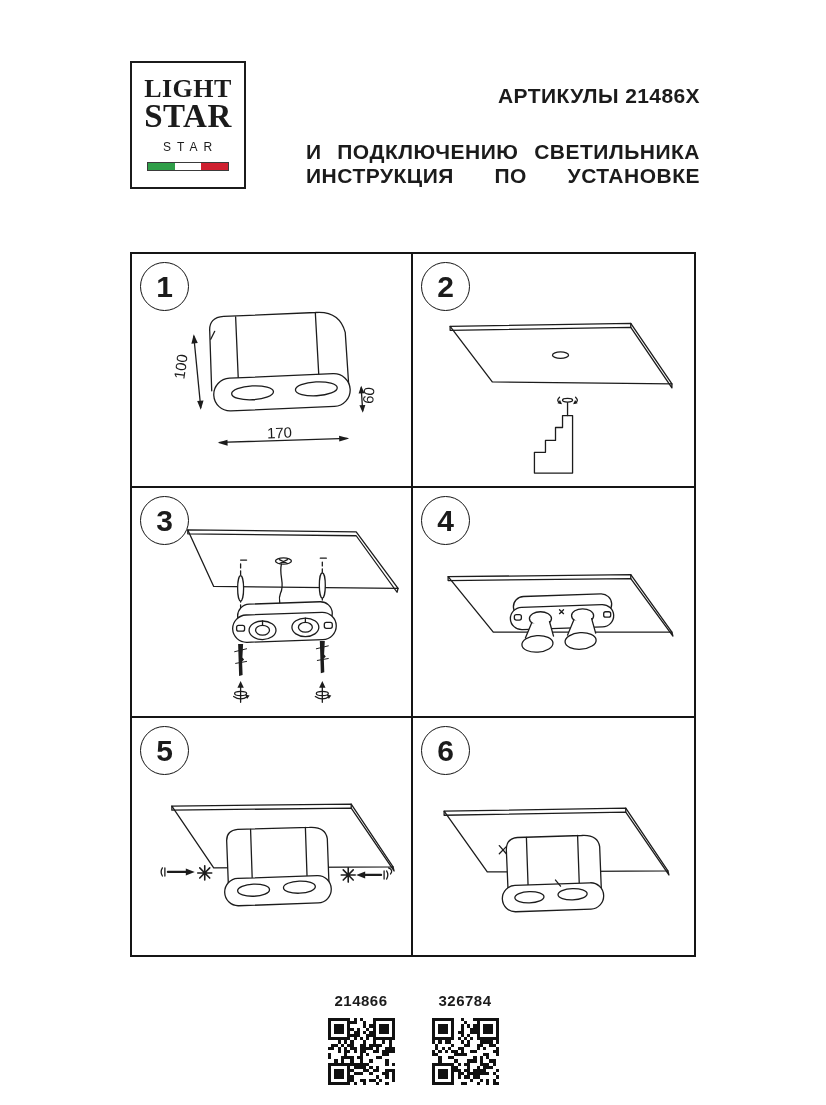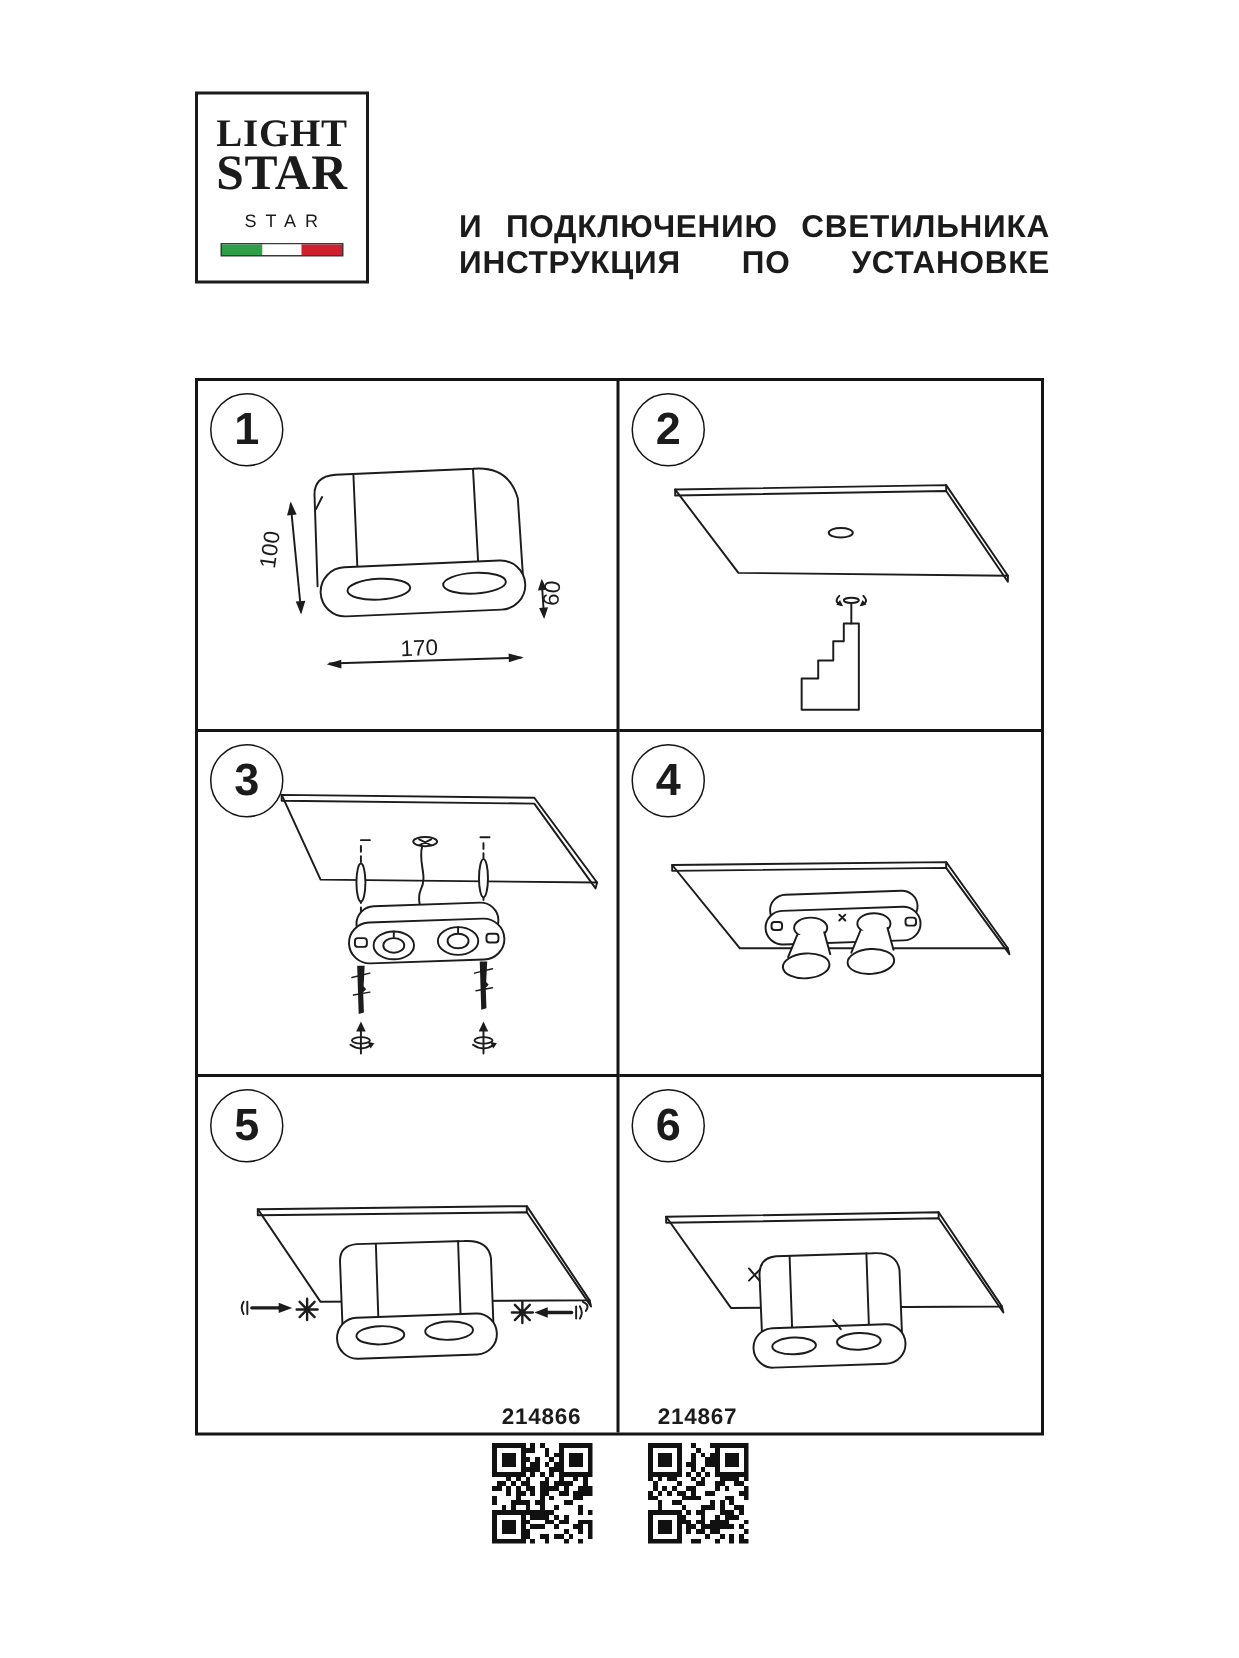--- a/index.html
+++ b/index.html
@@ -37,21 +37,21 @@
   .badge{position:absolute;left:8px;top:8px;width:47px;height:47px;border-radius:50%;
          border:1.6px solid #151515;display:flex;align-items:center;justify-content:center;
          font-size:30px;font-weight:bold;background:#fff;z-index:2;}
   .art{position:absolute;left:0;top:0;width:100%;height:100%;}
   .dim{position:absolute;font-size:15px;font-weight:400;white-space:nowrap;z-index:2;}
   .dim-h{left:36px;top:104px;transform:rotate(-82deg);}
   .dim-w{left:135px;top:170px;transform:rotate(-2deg);}
   .dim-d{left:228px;top:133px;transform:rotate(-84deg);}
 
   
-  .footer{position:absolute;left:0;top:936px;width:100%;display:flex;
+  .footer{position:absolute;left:0;top:992px;width:100%;display:flex;
           justify-content:center;gap:37px;}
   .qr-block{width:67px;text-align:center;}
   .qr-label{font-size:15px;font-weight:bold;letter-spacing:0.5px;margin-bottom:9px;}
   .qr{width:67px;height:67px;display:block;}
 </style>
 </head>
 <body>
 
 <div class="page">
 
@@ -59,20 +59,21 @@
     <div class="logo-word logo-light">LIGHT</div>
     <div class="logo-word logo-star">STAR</div>
     <div class="logo-group">STAR</div>
     <div class="flag">
       <span style="background: rgb(47, 158, 72);"></span>
       <span style="background: rgb(255, 255, 255);"></span>
       <span style="background: rgb(207, 32, 48);"></span>
     </div>
   </div>
 
+  <div class="articles">АРТИКУЛЫ 21486X</div>
   <div class="instr">
     <div>И ПОДКЛЮЧЕНИЮ СВЕТИЛЬНИКА</div>
     <div>ИНСТРУКЦИЯ ПО УСТАНОВКЕ</div>
   </div>
 
   <div class="grid">
 
     <div class="cell">
       <div class="badge">1</div>
       <span class="dim dim-h">100</span>
@@ -506,21 +507,21 @@
           <rect x="4" y="20" width="1" height="1"></rect>
           <rect x="5" y="20" width="1" height="1"></rect>
           <rect x="6" y="20" width="1" height="1"></rect>
           <rect x="8" y="20" width="1" height="1"></rect>
           <rect x="11" y="20" width="1" height="1"></rect>
           <rect x="15" y="20" width="1" height="1"></rect>
           <rect x="18" y="20" width="1" height="1"></rect>
         </svg>
     </div>
     <div class="qr-block">
-      <div class="qr-label">214867</div>
+      <div class="qr-label">326784</div>
       <svg class="qr" viewBox="0 0 21 21" fill="#111" shape-rendering="crispEdges">
           <rect x="0" y="0" width="1" height="1"></rect>
           <rect x="1" y="0" width="1" height="1"></rect>
           <rect x="2" y="0" width="1" height="1"></rect>
           <rect x="3" y="0" width="1" height="1"></rect>
           <rect x="4" y="0" width="1" height="1"></rect>
           <rect x="5" y="0" width="1" height="1"></rect>
           <rect x="6" y="0" width="1" height="1"></rect>
           <rect x="9" y="0" width="1" height="1"></rect>
           <rect x="13" y="0" width="1" height="1"></rect>

